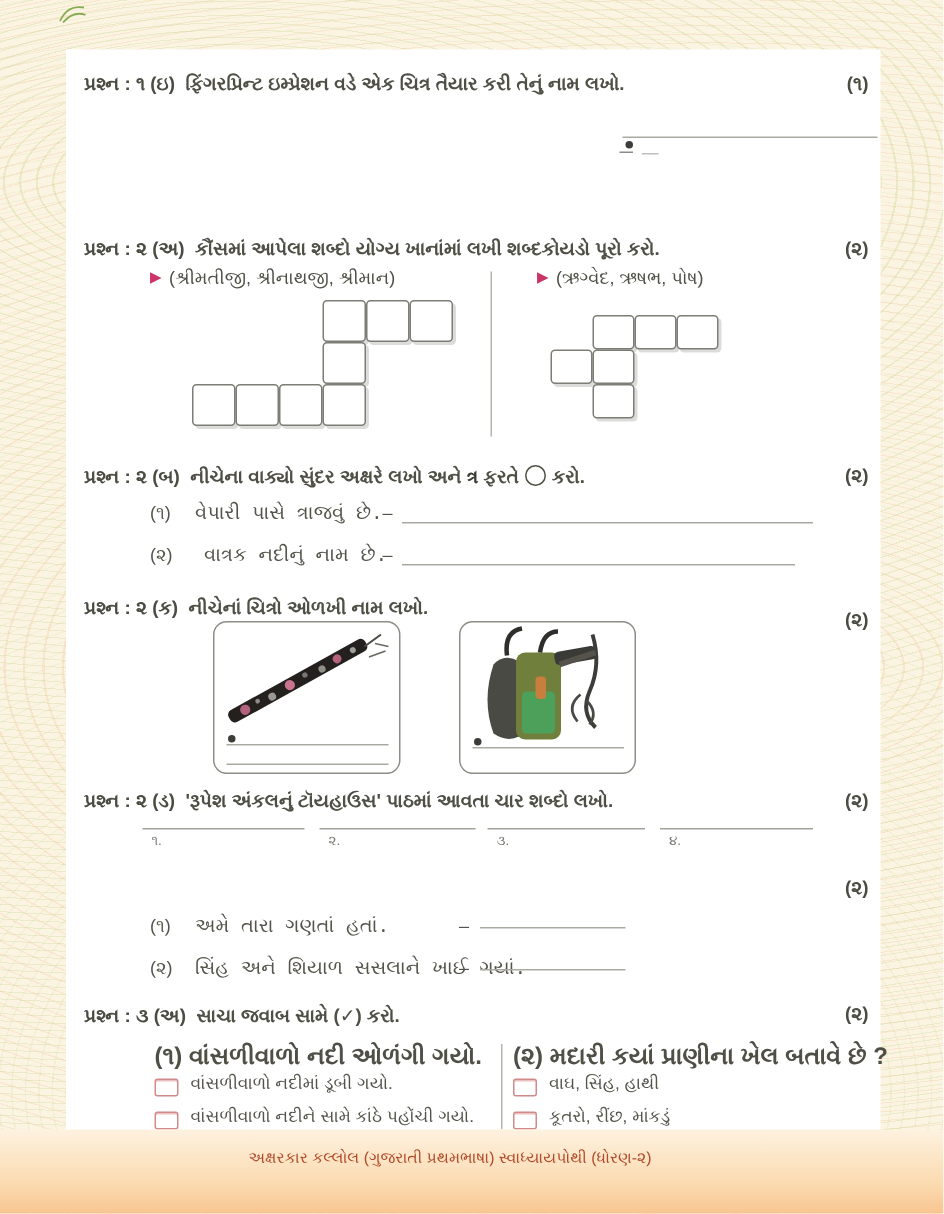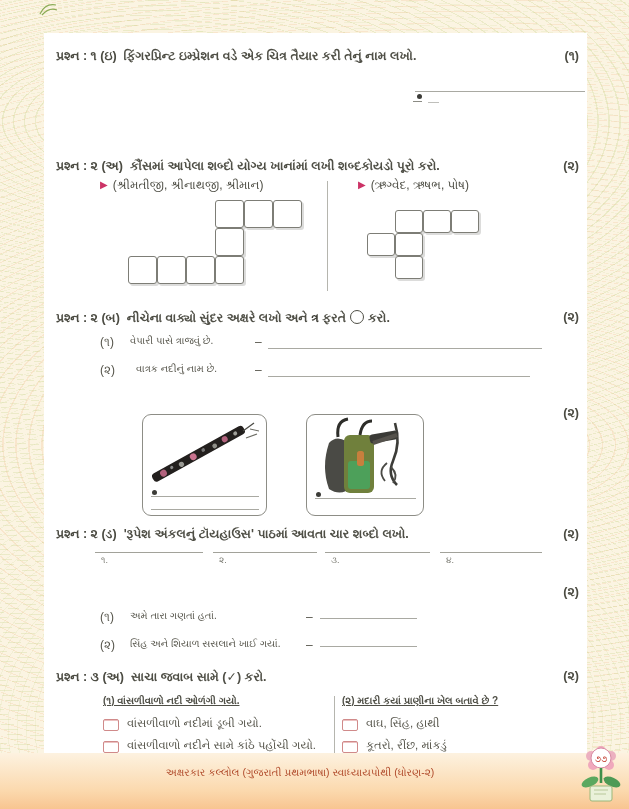--- a/index.html
+++ b/index.html
@@ -10,37 +10,37 @@
       repeating-radial-gradient(ellipse 160px 70px at 25% 15%, rgba(200,212,140,.30) 0 1.5px, rgba(0,0,0,0) 1.5px 11px),
       repeating-radial-gradient(ellipse 180px 80px at 75% 55%, rgba(243,193,150,.28) 0 1.5px, rgba(0,0,0,0) 1.5px 13px),
       repeating-radial-gradient(ellipse 140px 90px at 50% 90%, rgba(210,220,160,.22) 0 1px, rgba(0,0,0,0) 1px 9px);
   }
   .panel{position:absolute;left:44px;top:33px;width:543px;height:721px;background:#fff;}
   .q-row{position:absolute;font-size:12.5px;font-weight:bold;color:#4b4b42;white-space:nowrap;}
   .q-row .q-label{margin-right:7px;}
   .q-row .q-text{font-weight:bold;color:#4f4f46;}
   .marks{position:absolute;right:50px;font-size:12.5px;font-weight:bold;color:#4b4b42;}
   .item-num{position:absolute;font-size:12px;color:#55544a;}
-  .item-text{position:absolute;font-size:10px;color:#55544a;white-space:nowrap;}
+  .item-text{position:absolute;font-size:13px;color:#55544a;white-space:nowrap;font-family:Liberation Mono, monospace;}
   .dash{position:absolute;font-size:12px;color:#55544a;}
   .ans-line{position:absolute;border-bottom:1px solid #a9a9a2;}
   .dot{position:absolute;width:5px;height:5px;border-radius:50%;background:#3c3c38;}
   .tiny-dash{position:absolute;border-bottom:1.4px solid #8b8b84;}
   .word-bullet{position:absolute;font-size:12px;color:#4f4f46;font-weight:normal;white-space:nowrap;}
   .arrow{color:#cc3366;font-size:10px;margin-right:5px;vertical-align:1px;}
   .vdivider{position:absolute;width:0;border-left:1px solid #b5b5ae;}
   .cw-cell{position:absolute;width:29px;height:28px;background:#fff;border:1.6px solid #7d7d76;border-radius:3px;box-shadow:2px 2px 0 rgba(140,140,135,.30);box-sizing:border-box;}
   .cw-cell.small{width:28px;height:23px;}
   .circle-glyph{display:inline-block;width:12px;height:12px;border:1.4px solid #4f4f46;border-radius:50%;vertical-align:-2px;margin:0 4px;}
   .img-box{position:absolute;background:#fff;border:1.2px solid #8d8d86;border-radius:9px;box-sizing:border-box;}
   .blank-seg{position:absolute;border-top:1px solid #a2a29a;height:16px;}
   .blank-num{position:absolute;left:6px;top:2px;font-size:9px;color:#77776e;}
   .checkbox{position:absolute;width:16px;height:12px;background:#fff;border:1.3px solid #d08a8a;border-radius:2px;box-shadow:inset 0 1px 0 #ecc0c0;box-sizing:border-box;}
   .opt-label{position:absolute;font-size:11.5px;color:#55544a;white-space:nowrap;}
-  .col-question{position:absolute;font-size:10px;font-weight:bold;color:#4f4f46;white-space:nowrap;text-decoration:underline;}
+  .col-question{position:absolute;font-size:16px;font-weight:bold;color:#4f4f46;white-space:nowrap;}
   .footer-band{position:absolute;left:0;top:753px;width:629px;height:68px;background:linear-gradient(#fdf2e0 0%,#fbd9ae 55%,#f6b87e 100%);}
   .footer-text{position:absolute;left:0;top:13px;width:600px;text-align:center;font-size:10.5px;color:#b04a2a;}
   .mascot{position:absolute;left:578px;top:741px;}
   .corner-doodle{position:absolute;left:38px;top:1px;}
   .bold-inline{font-weight:bold;color:#3c3c34;}
 </style>
 </head>
 <body>
 
 <div id="page">
@@ -100,20 +100,23 @@
   <span class="item-num" style="left:100px;top:335px;">(૧)</span>
   <span class="item-text" style="left:130px;top:335px;">વેપારી પાસે ત્રાજવું છે.</span>
   <span class="dash" style="left:255px;top:335px;">–</span>
   <div class="ans-line" style="left:268px;top:334px;width:274px;height:14px;"></div>
 
   <span class="item-num" style="left:100px;top:363px;">(૨)</span>
   <span class="item-text" style="left:136px;top:363px;">વાત્રક નદીનું નામ છે.</span>
   <span class="dash" style="left:255px;top:363px;">–</span>
   <div class="ans-line" style="left:268px;top:362px;width:262px;height:14px;"></div>
 
+  <div class="q-row" style="left:56px;top:398px;">
+    <span class="q-label">પ્રશ્ન : ૨ (ક)</span><span class="q-text">નીચેનાં ચિત્રો ઓળખી નામ લખો.</span>
+  </div>
   <div class="marks" style="top:406px;">(૨)</div>
 
   <div class="img-box" style="left:142px;top:414px;width:125px;height:102px;">
     <svg width="123" height="72" viewBox="0 0 123 72" style="position:absolute;left:0;top:2px;">
       <g transform="translate(10,62) rotate(-29)">
         <rect x="0" y="-4.5" width="104" height="9" rx="3.5" fill="#23201e"></rect>
         <circle cx="12" cy="0" r="3.4" fill="#b2627d"></circle>
         <circle cx="22" cy="-1" r="1.6" fill="#8a8a8a"></circle>
         <circle cx="32" cy="1" r="2.6" fill="#9a9a94"></circle>
         <circle cx="46" cy="0" r="3.4" fill="#c9738f"></circle>
@@ -193,29 +196,13 @@
 
   <div class="checkbox" style="left:342px;top:719px;"></div>
   <span class="opt-label" style="left:366px;top:717px;">વાઘ, સિંહ, હાથી</span>
   <div class="checkbox" style="left:342px;top:741px;"></div>
   <span class="opt-label" style="left:366px;top:739px;">કૂતરો, રીંછ, માંકડું</span>
 
   <div class="footer-band">
     <div class="footer-text">અક્ષરકાર કલ્લોલ (ગુજરાતી પ્રથમભાષા) સ્વાધ્યાયપોથી (ધોરણ-૨)</div>
   </div>
 
-  <div class="mascot">
-    <svg width="46" height="64" viewBox="0 0 46 64">
-      <circle cx="23" cy="10" r="5" fill="#f0a8bc"></circle>
-      <circle cx="13" cy="15" r="5" fill="#ecb0c0"></circle>
-      <circle cx="33" cy="15" r="5" fill="#ecb0c0"></circle>
-      <circle cx="15" cy="24" r="5" fill="#f0a8bc"></circle>
-      <circle cx="31" cy="24" r="5" fill="#f0a8bc"></circle>
-      <circle cx="23" cy="17" r="10" fill="#fff" stroke="#d98ca4" stroke-width="1"></circle>
-      <text x="23" y="20.5" font-size="9" text-anchor="middle" fill="#c0392b">૭૭</text>
-      <path d="M23 27 L23 42" stroke="#3f8f4a" stroke-width="2.6"></path>
-      <ellipse cx="12" cy="41" rx="9" ry="4.5" fill="#5aa85f" transform="rotate(-25 12 41)"></ellipse>
-      <ellipse cx="34" cy="41" rx="9" ry="4.5" fill="#4d9a55" transform="rotate(25 34 41)"></ellipse>
-      <rect x="12" y="45" width="22" height="15" rx="2" fill="#eaf1da" stroke="#9ab87a" stroke-width="1"></rect>
-      <path d="M16 49 L30 49 M16 53 L28 53" stroke="#b8c89a" stroke-width="1"></path>
-    </svg>
-  </div>
 </div>
 
 </body></html>

